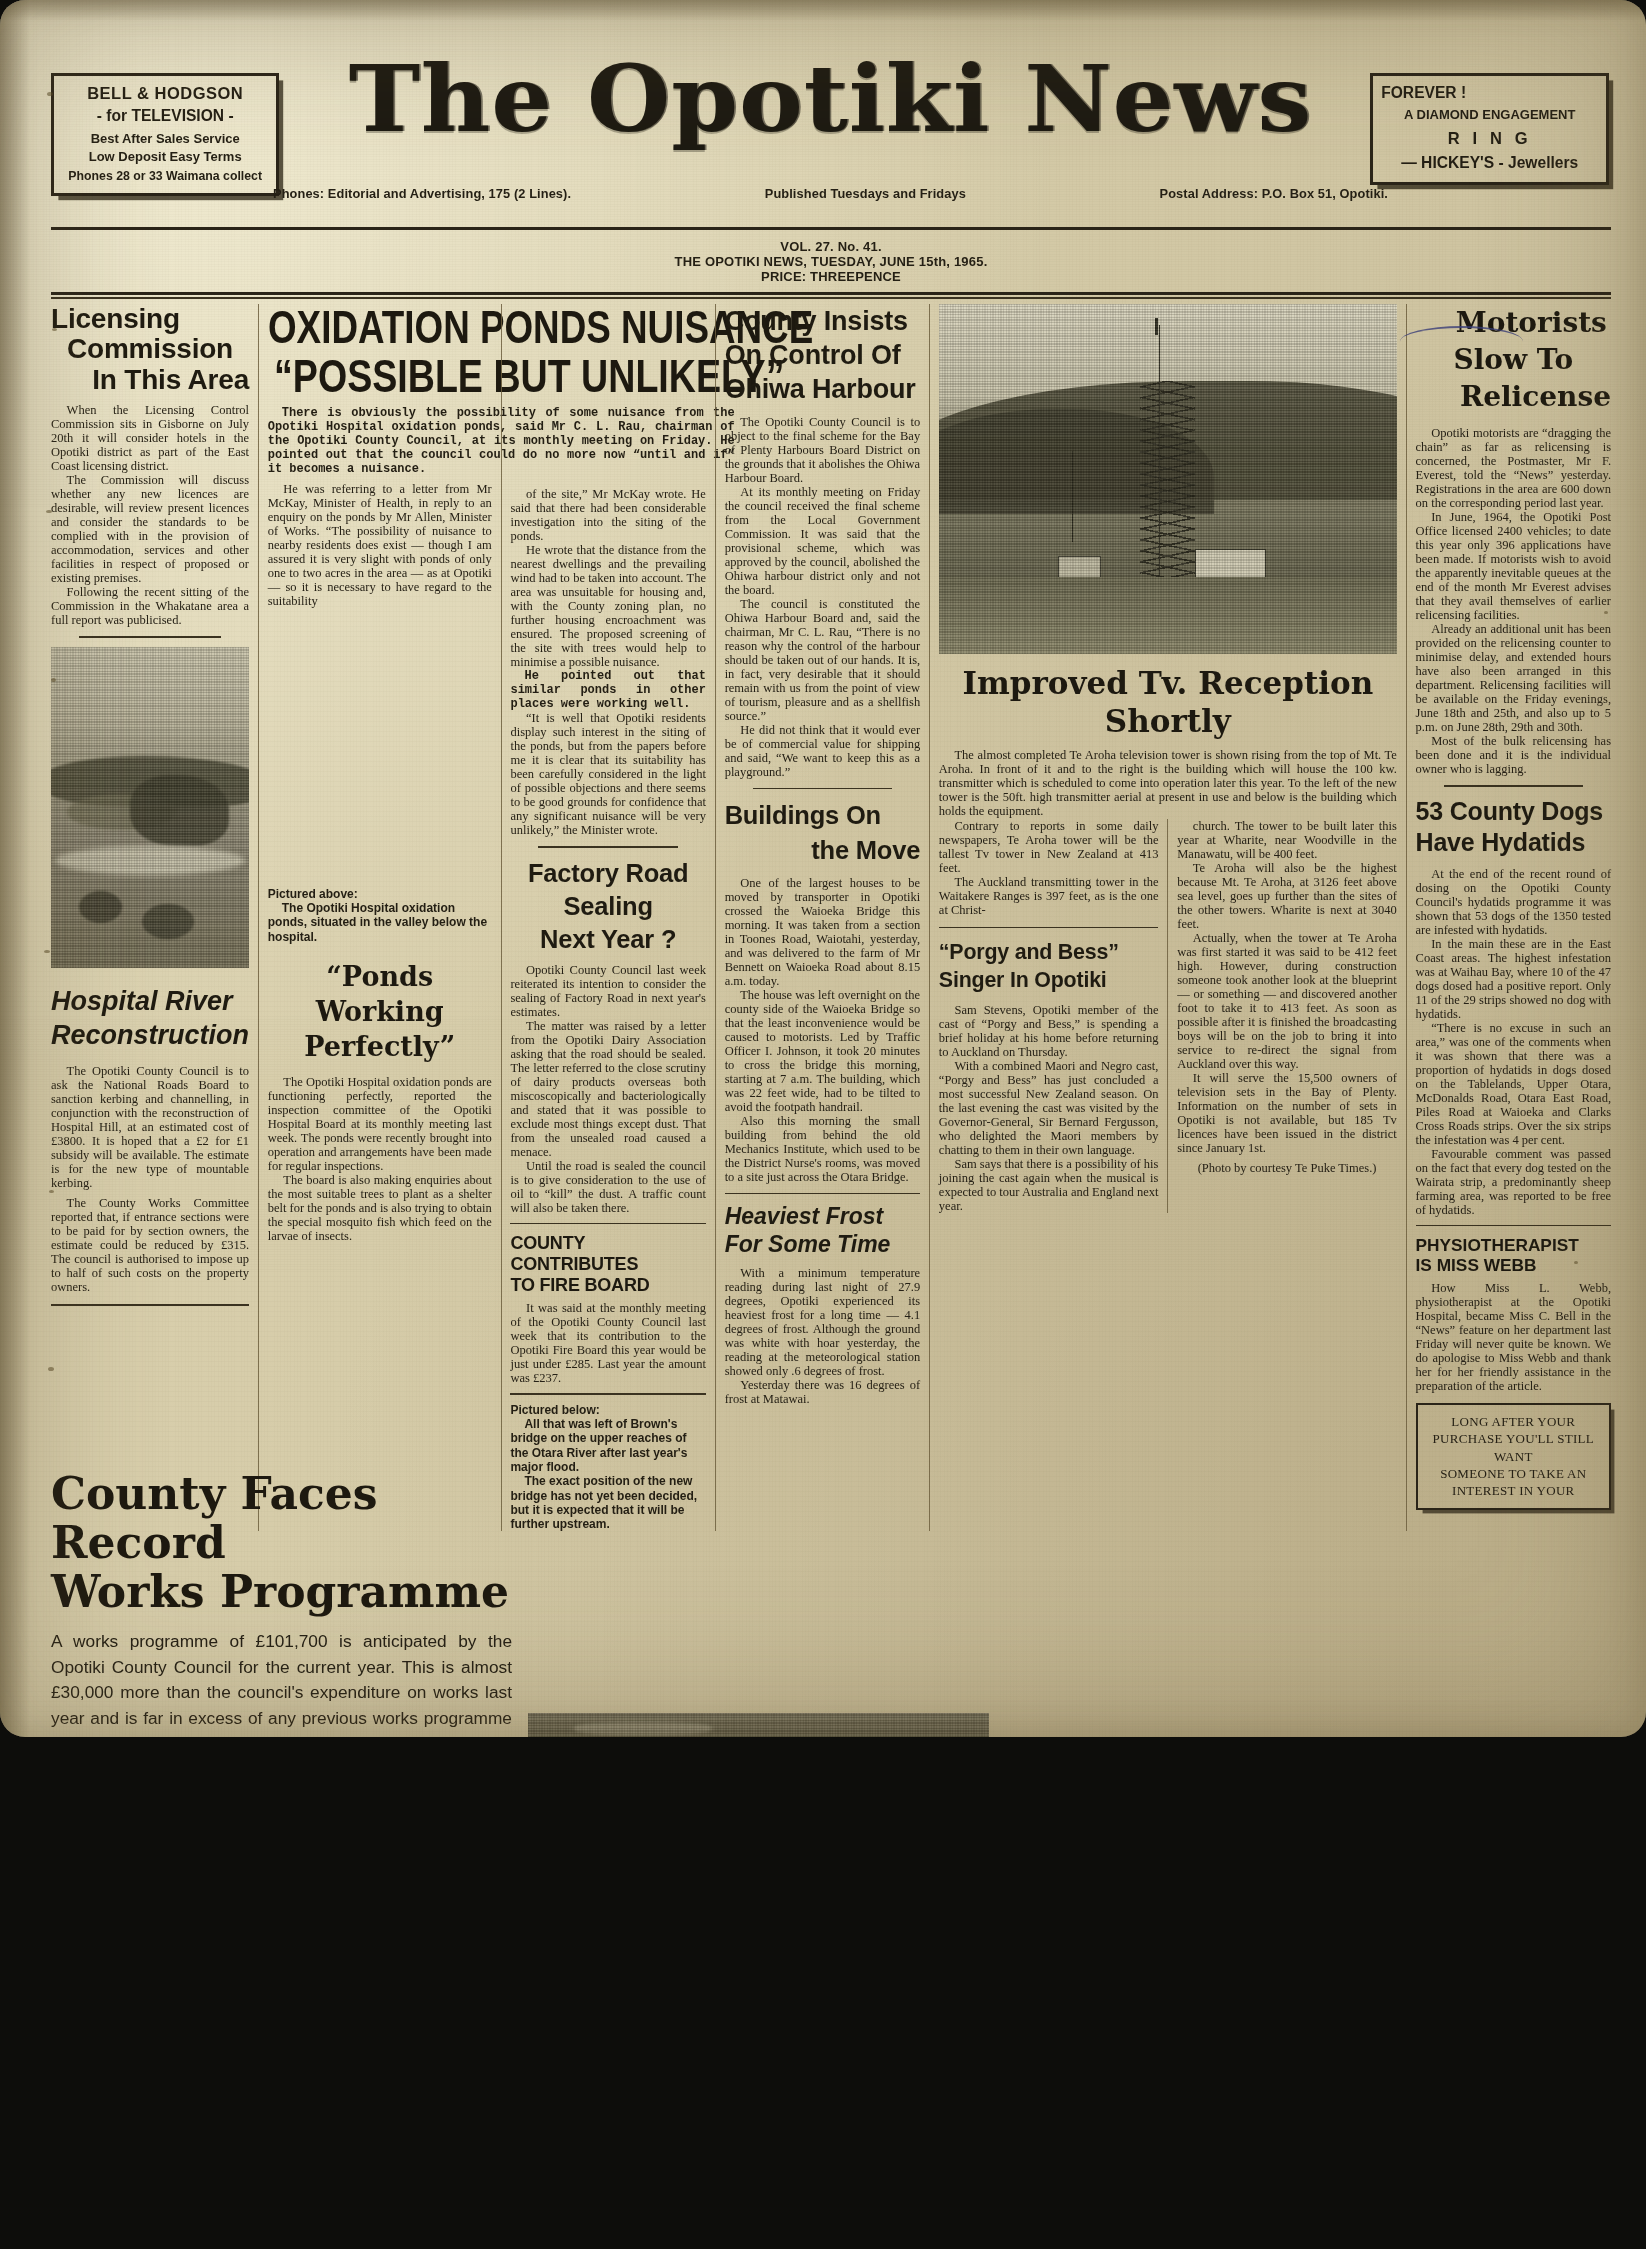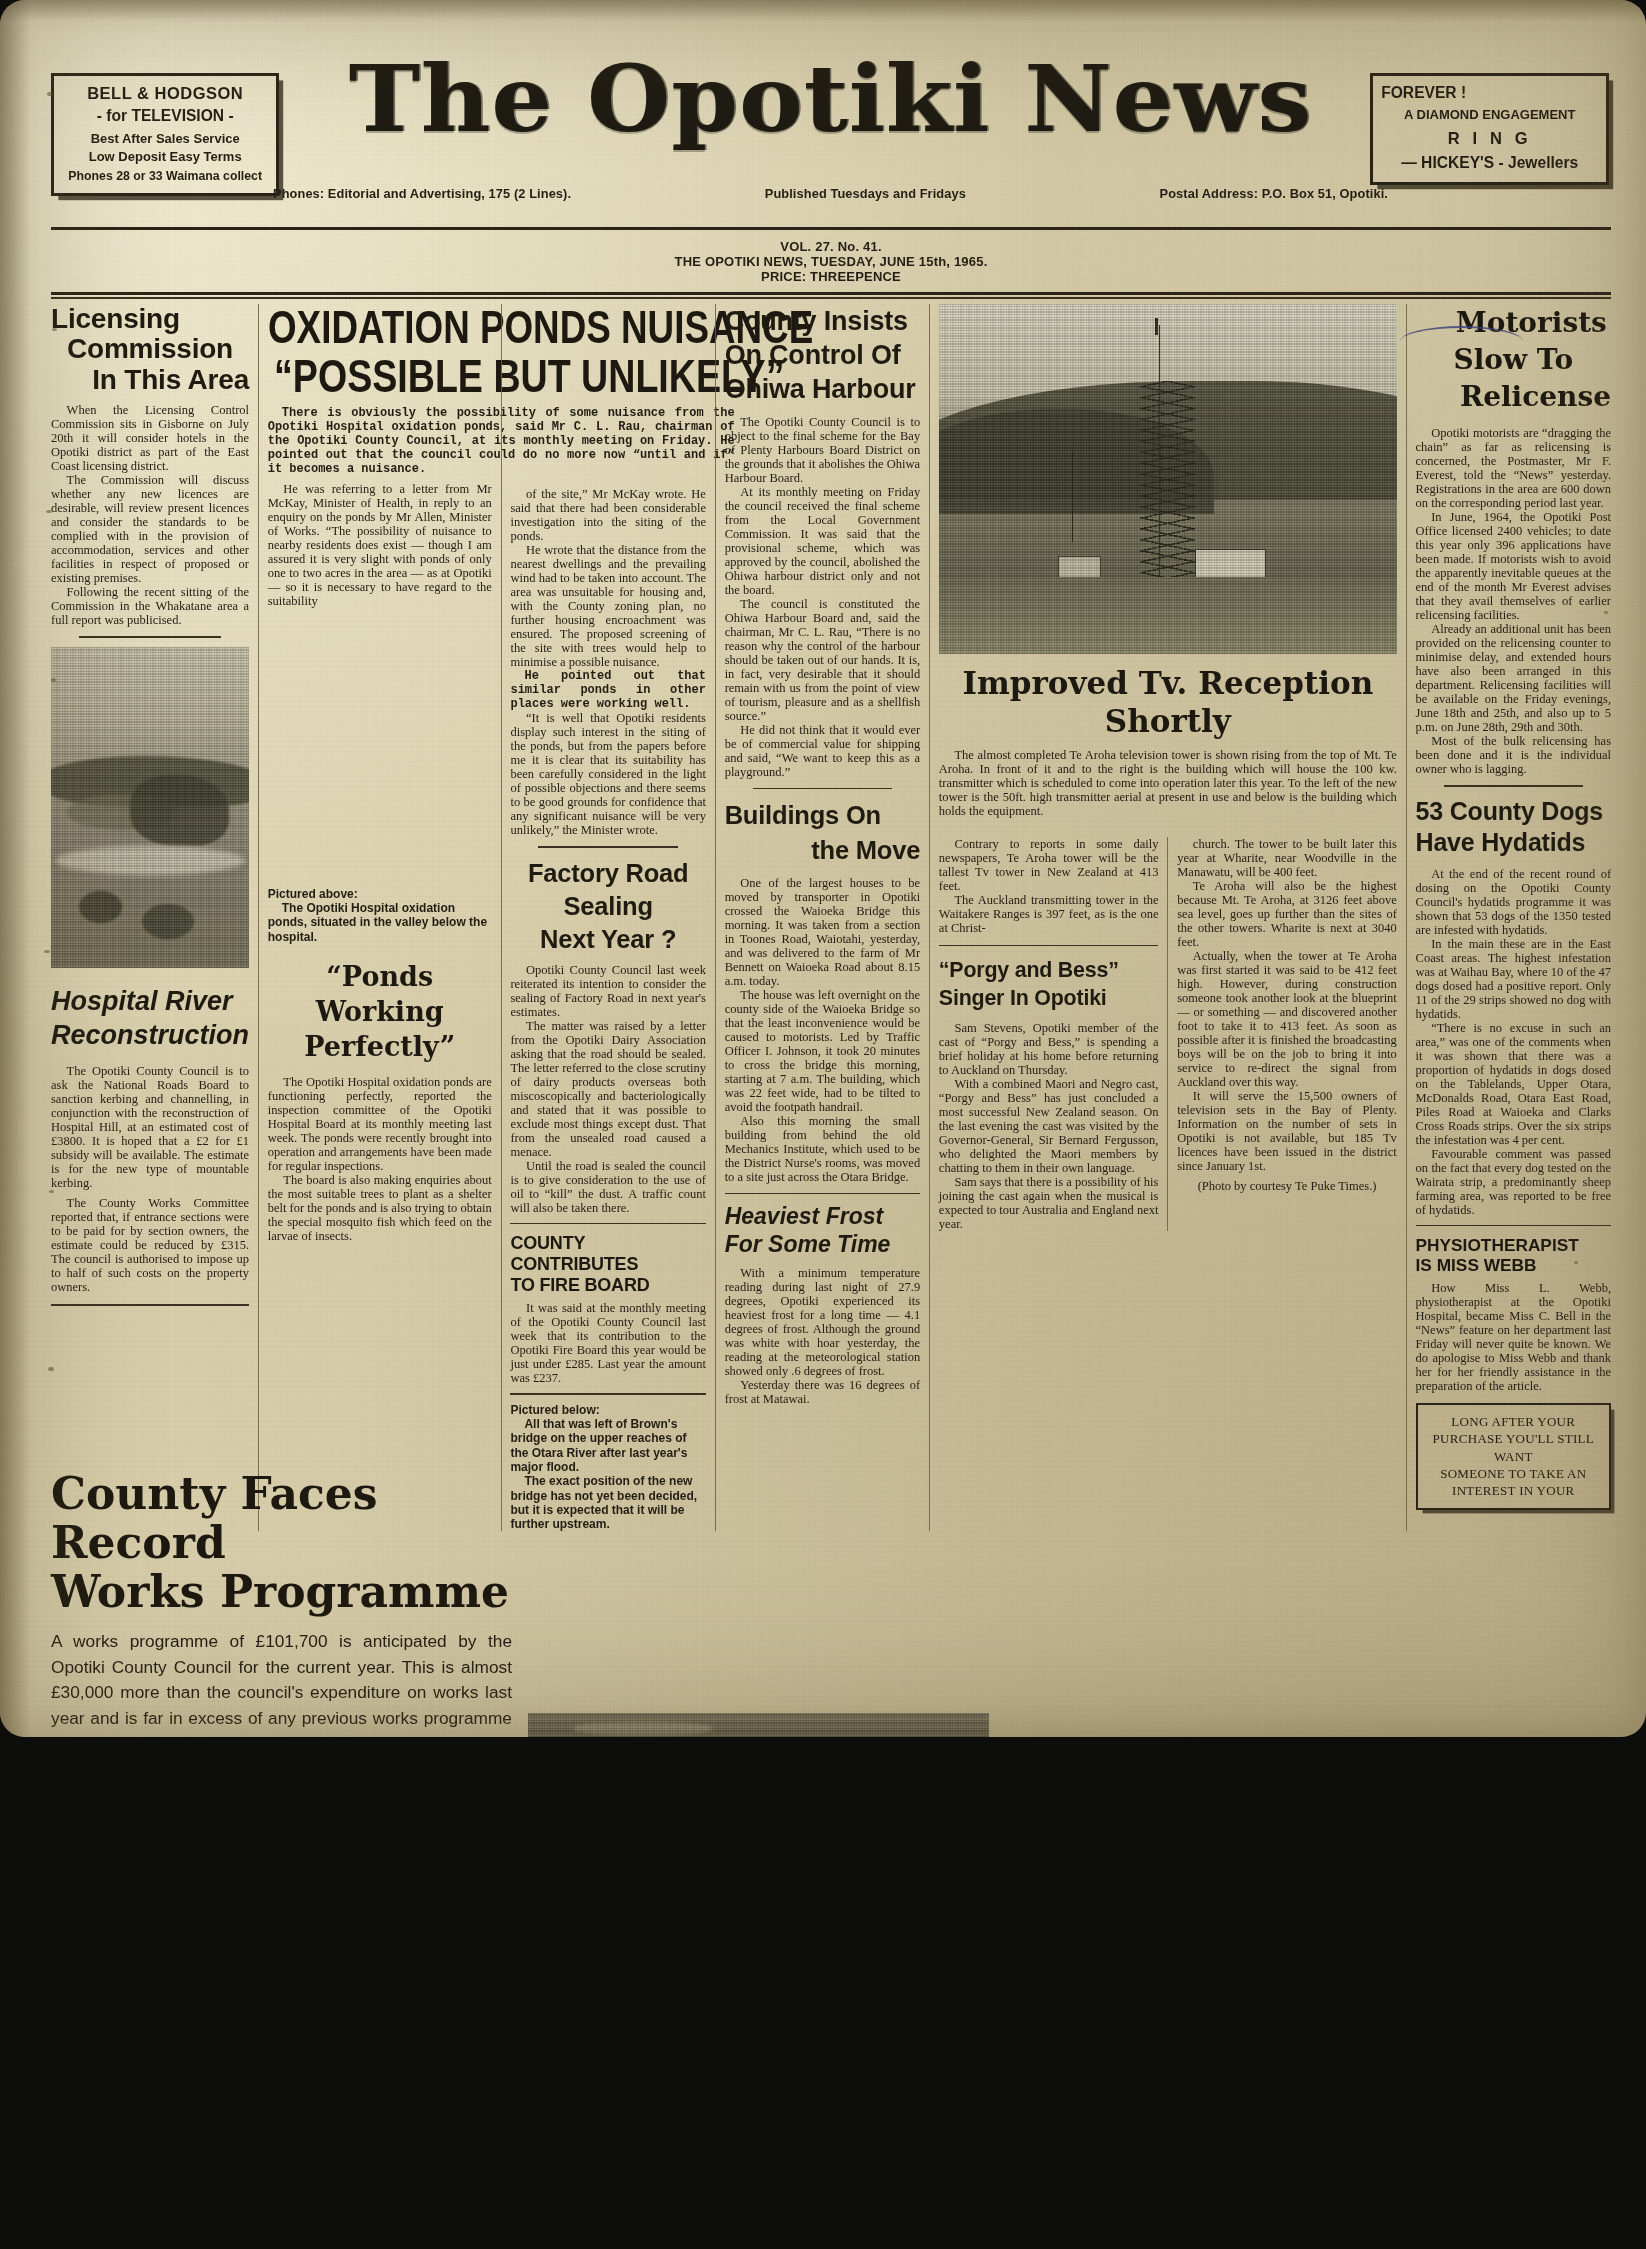--- a/index.html
+++ b/index.html
@@ -356,21 +356,21 @@
           <div style="position:absolute;left:0;bottom:0;width:100%;height:22%;background:linear-gradient(180deg,#6c6950,#8b8769);"></div>
           <div class="ph-noise"></div>
         </div>
 
         <div class="hl-serif" style="text-align:center;font-size:31px;line-height:38px;margin-top:10px;">Improved Tv. Reception Shortly</div>
 
         <div class="bd" style="margin-top:8.2px;">
           <p>The almost completed Te Aroha television tower is shown rising from the top of Mt. Te Aroha. In front of it and to the right is the building which will house the 100 kw. transmitter which is scheduled to come into operation later this year. To the left of the new tower is the 50ft. high transmitter aerial at present in use and below is the building which holds the equipment.</p>
         </div>
 
-        <div style="display:flex;margin-top:19px;">
+        <div style="display:flex;margin-top:1px;">
           <div style="width:224px;">
             <div class="bd">
               <p>Contrary to reports in some daily newspapers, Te Aroha tower will be the tallest Tv tower in New Zealand at 413 feet.</p>
               <p>The Auckland transmitting tower in the Waitakere Ranges is 397 feet, as is the one at Christ-</p>
             </div>
 
             <div class="sep-full" style="margin:10px 0;"></div>
 
             <div class="hl-sans-stag" style="font-size:21.4px;line-height:28px;">
               <div class="l1">“Porgy and Bess”</div>

